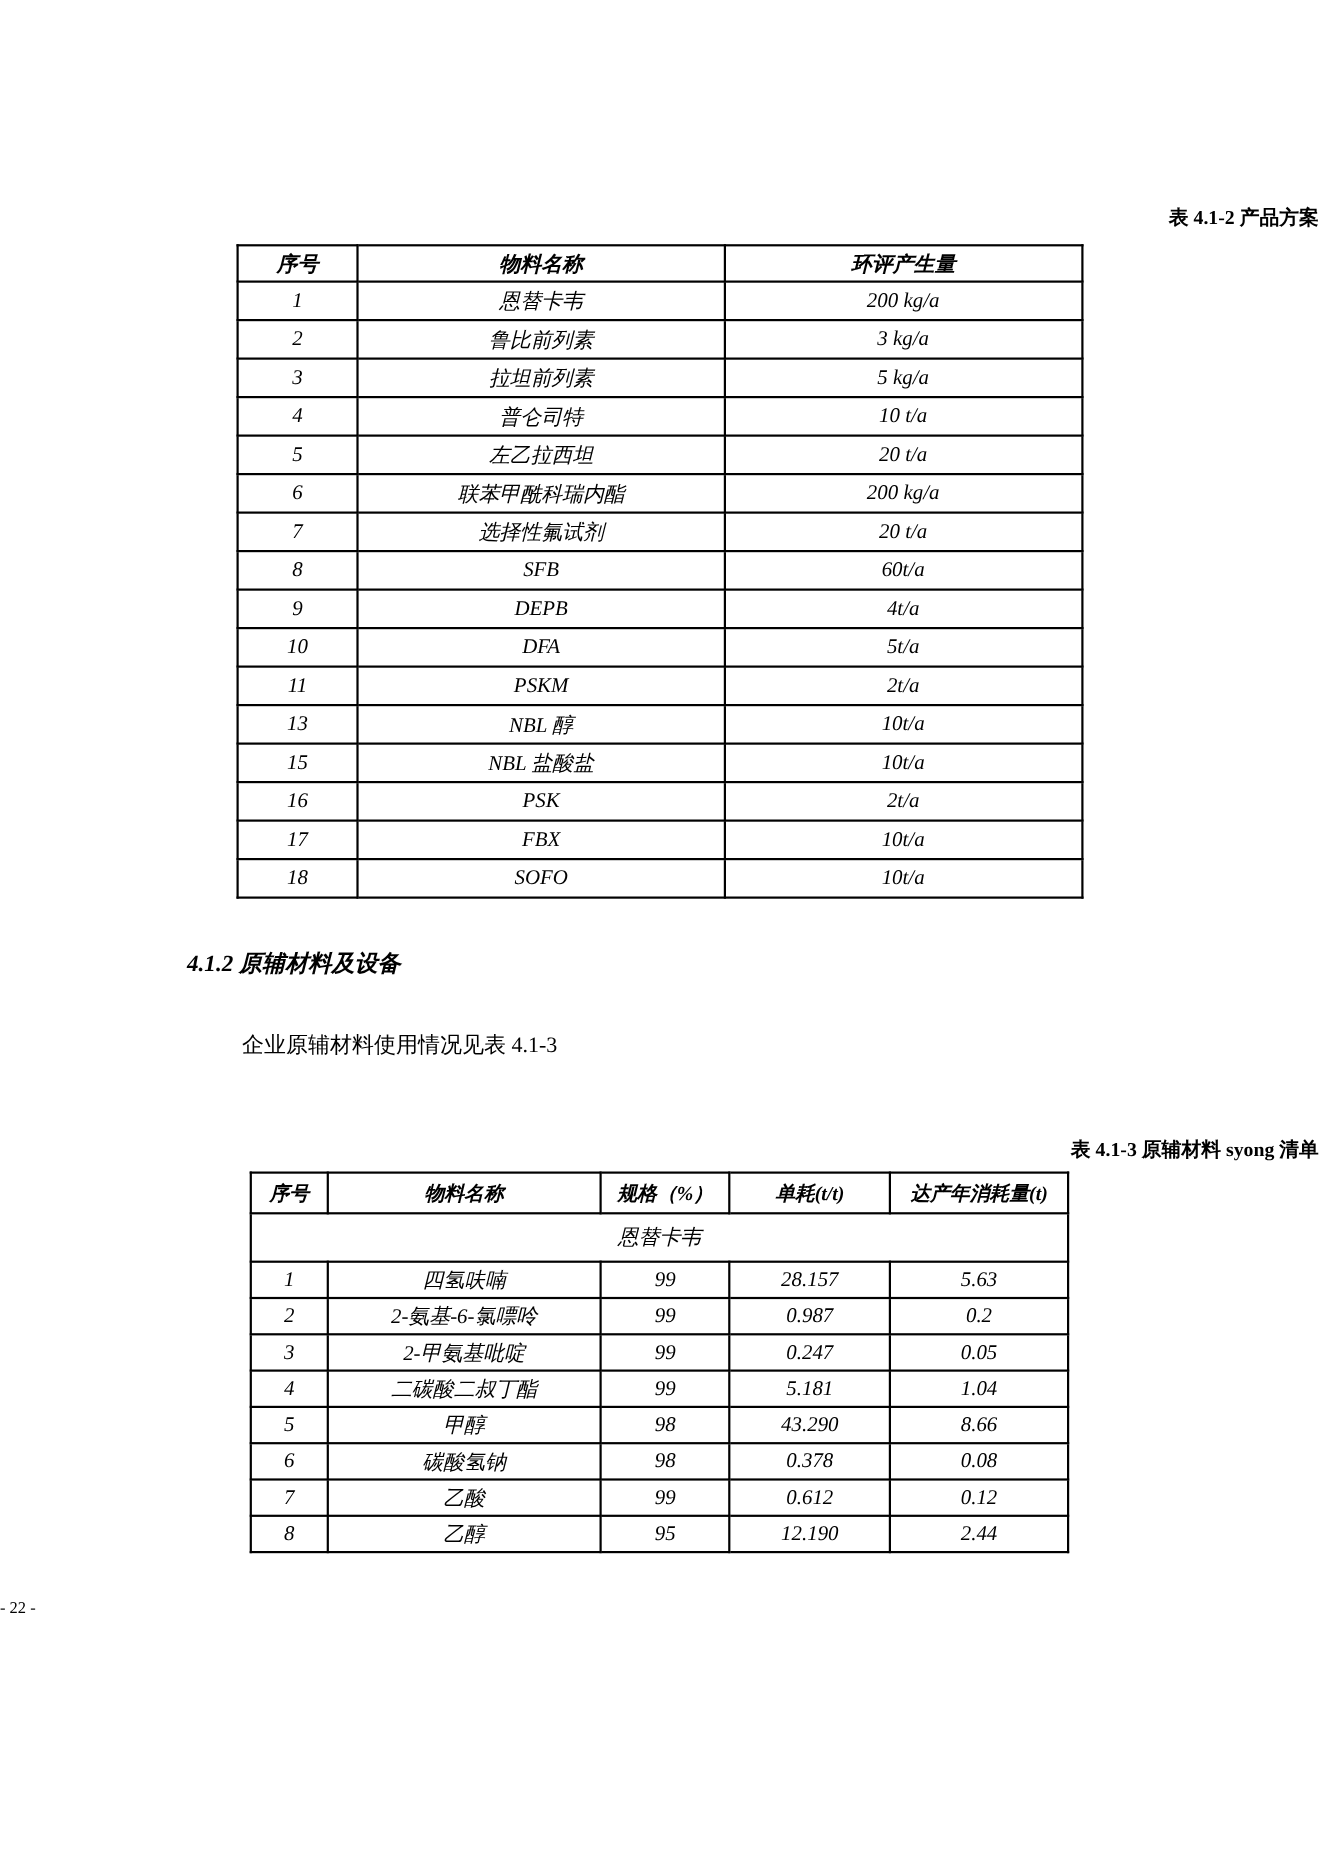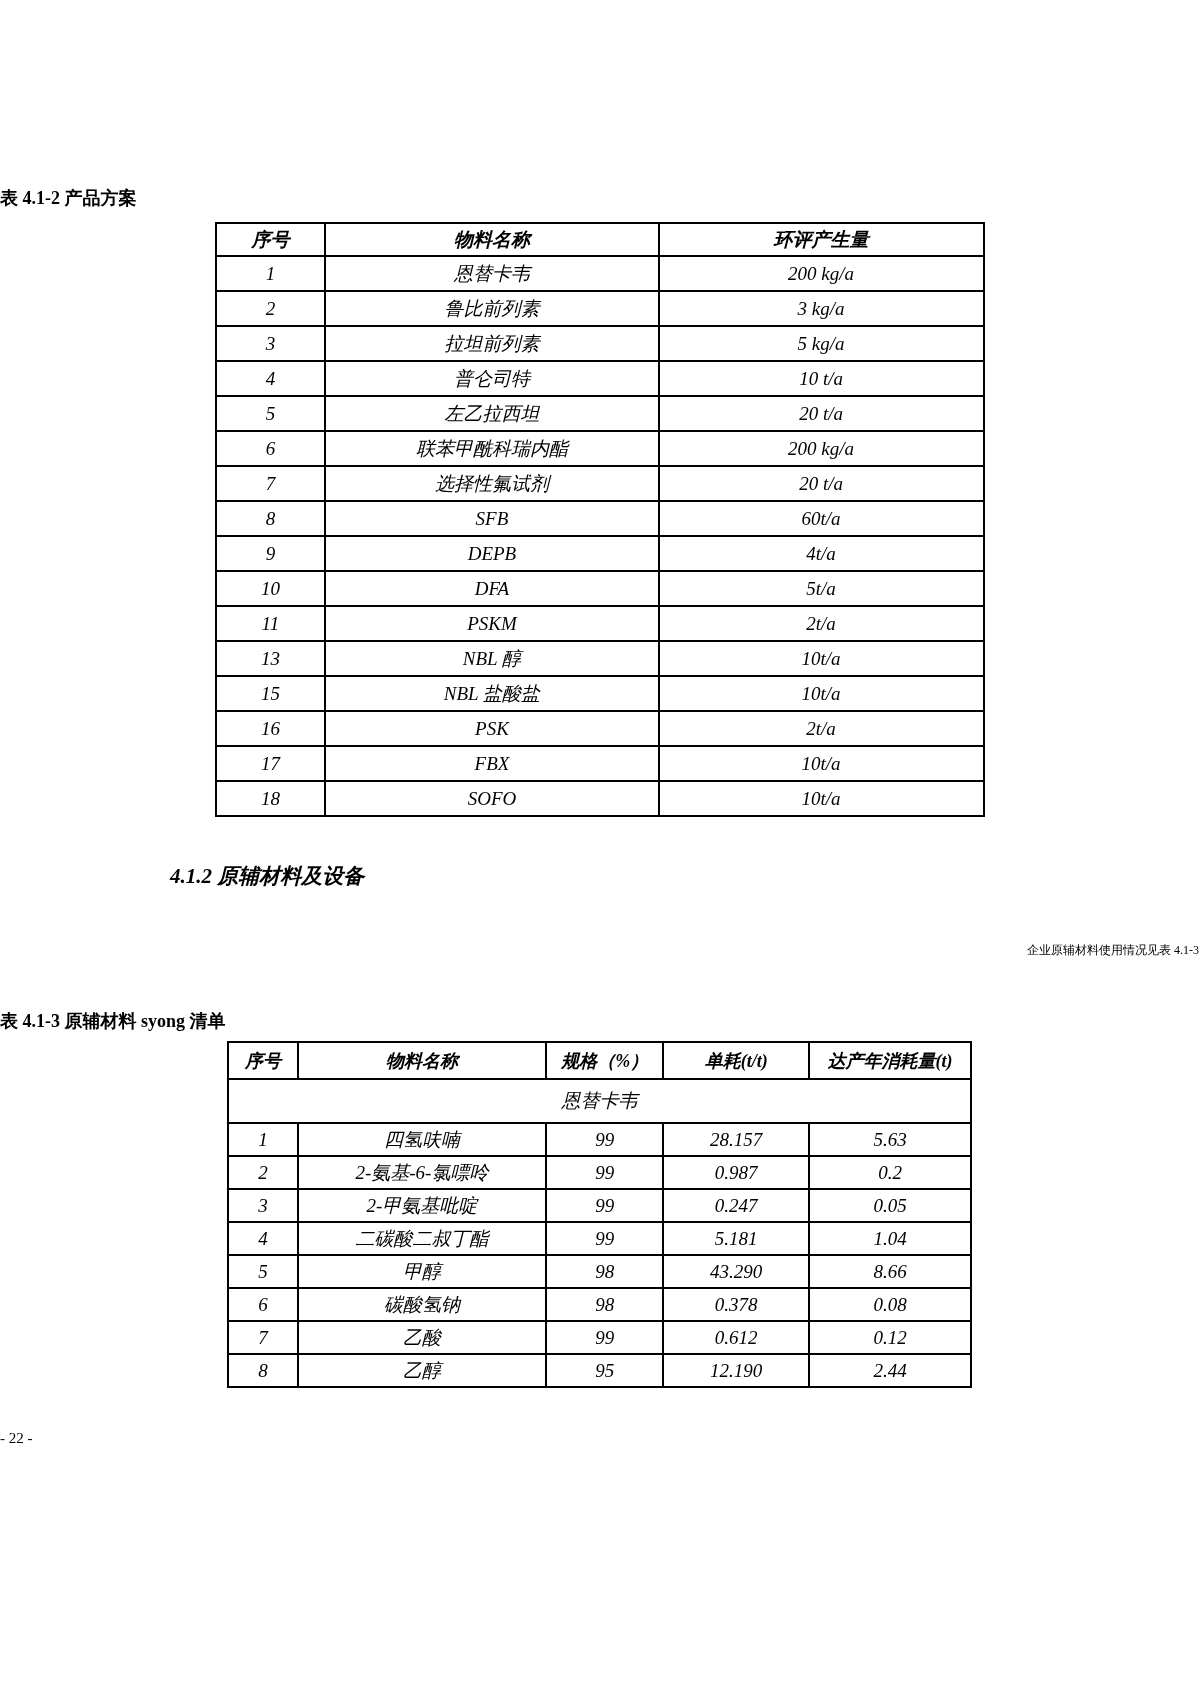--- a/index.html
+++ b/index.html
@@ -10,21 +10,21 @@
   }
   .page {
     position: relative;
     width: 1199px;
     height: 1696px;
     background: #fff;
     overflow: hidden;
   }
   .tbl-title {
     padding-top: 0;
-    text-align: left;
+    text-align: right;
     font-weight: bold;
     font-size: 18px;
     line-height: 24px;
   }
   .t1-title { padding-top: 186px; }
   table {
     border-collapse: collapse;
     margin: 0 auto;
     table-layout: fixed;
     empty-cells: show;
@@ -47,25 +47,24 @@
   .t2 .group-row td { height: 44px; font-size: 19px; }
   .sec-heading {
     margin: 44px 0 0 170px;
     font-size: 21px;
     font-weight: bold;
     line-height: 30px;
     font-style: italic;
   }
   .body-para {
     margin: 44px 0 0 220px;
-    font-size: 12px;
+    font-size: 20px;
     line-height: 30px;
-    text-align: right;
-  }
-  .t2-title { margin-top: 44px; }
+  }
+  .t2-title { margin-top: 68px; }
   .page-footer {
     margin-top: 40px;
     text-align: left;
     font-size: 15px;
     line-height: 20px;
   }
 </style>
 </head>
 <body>
 

